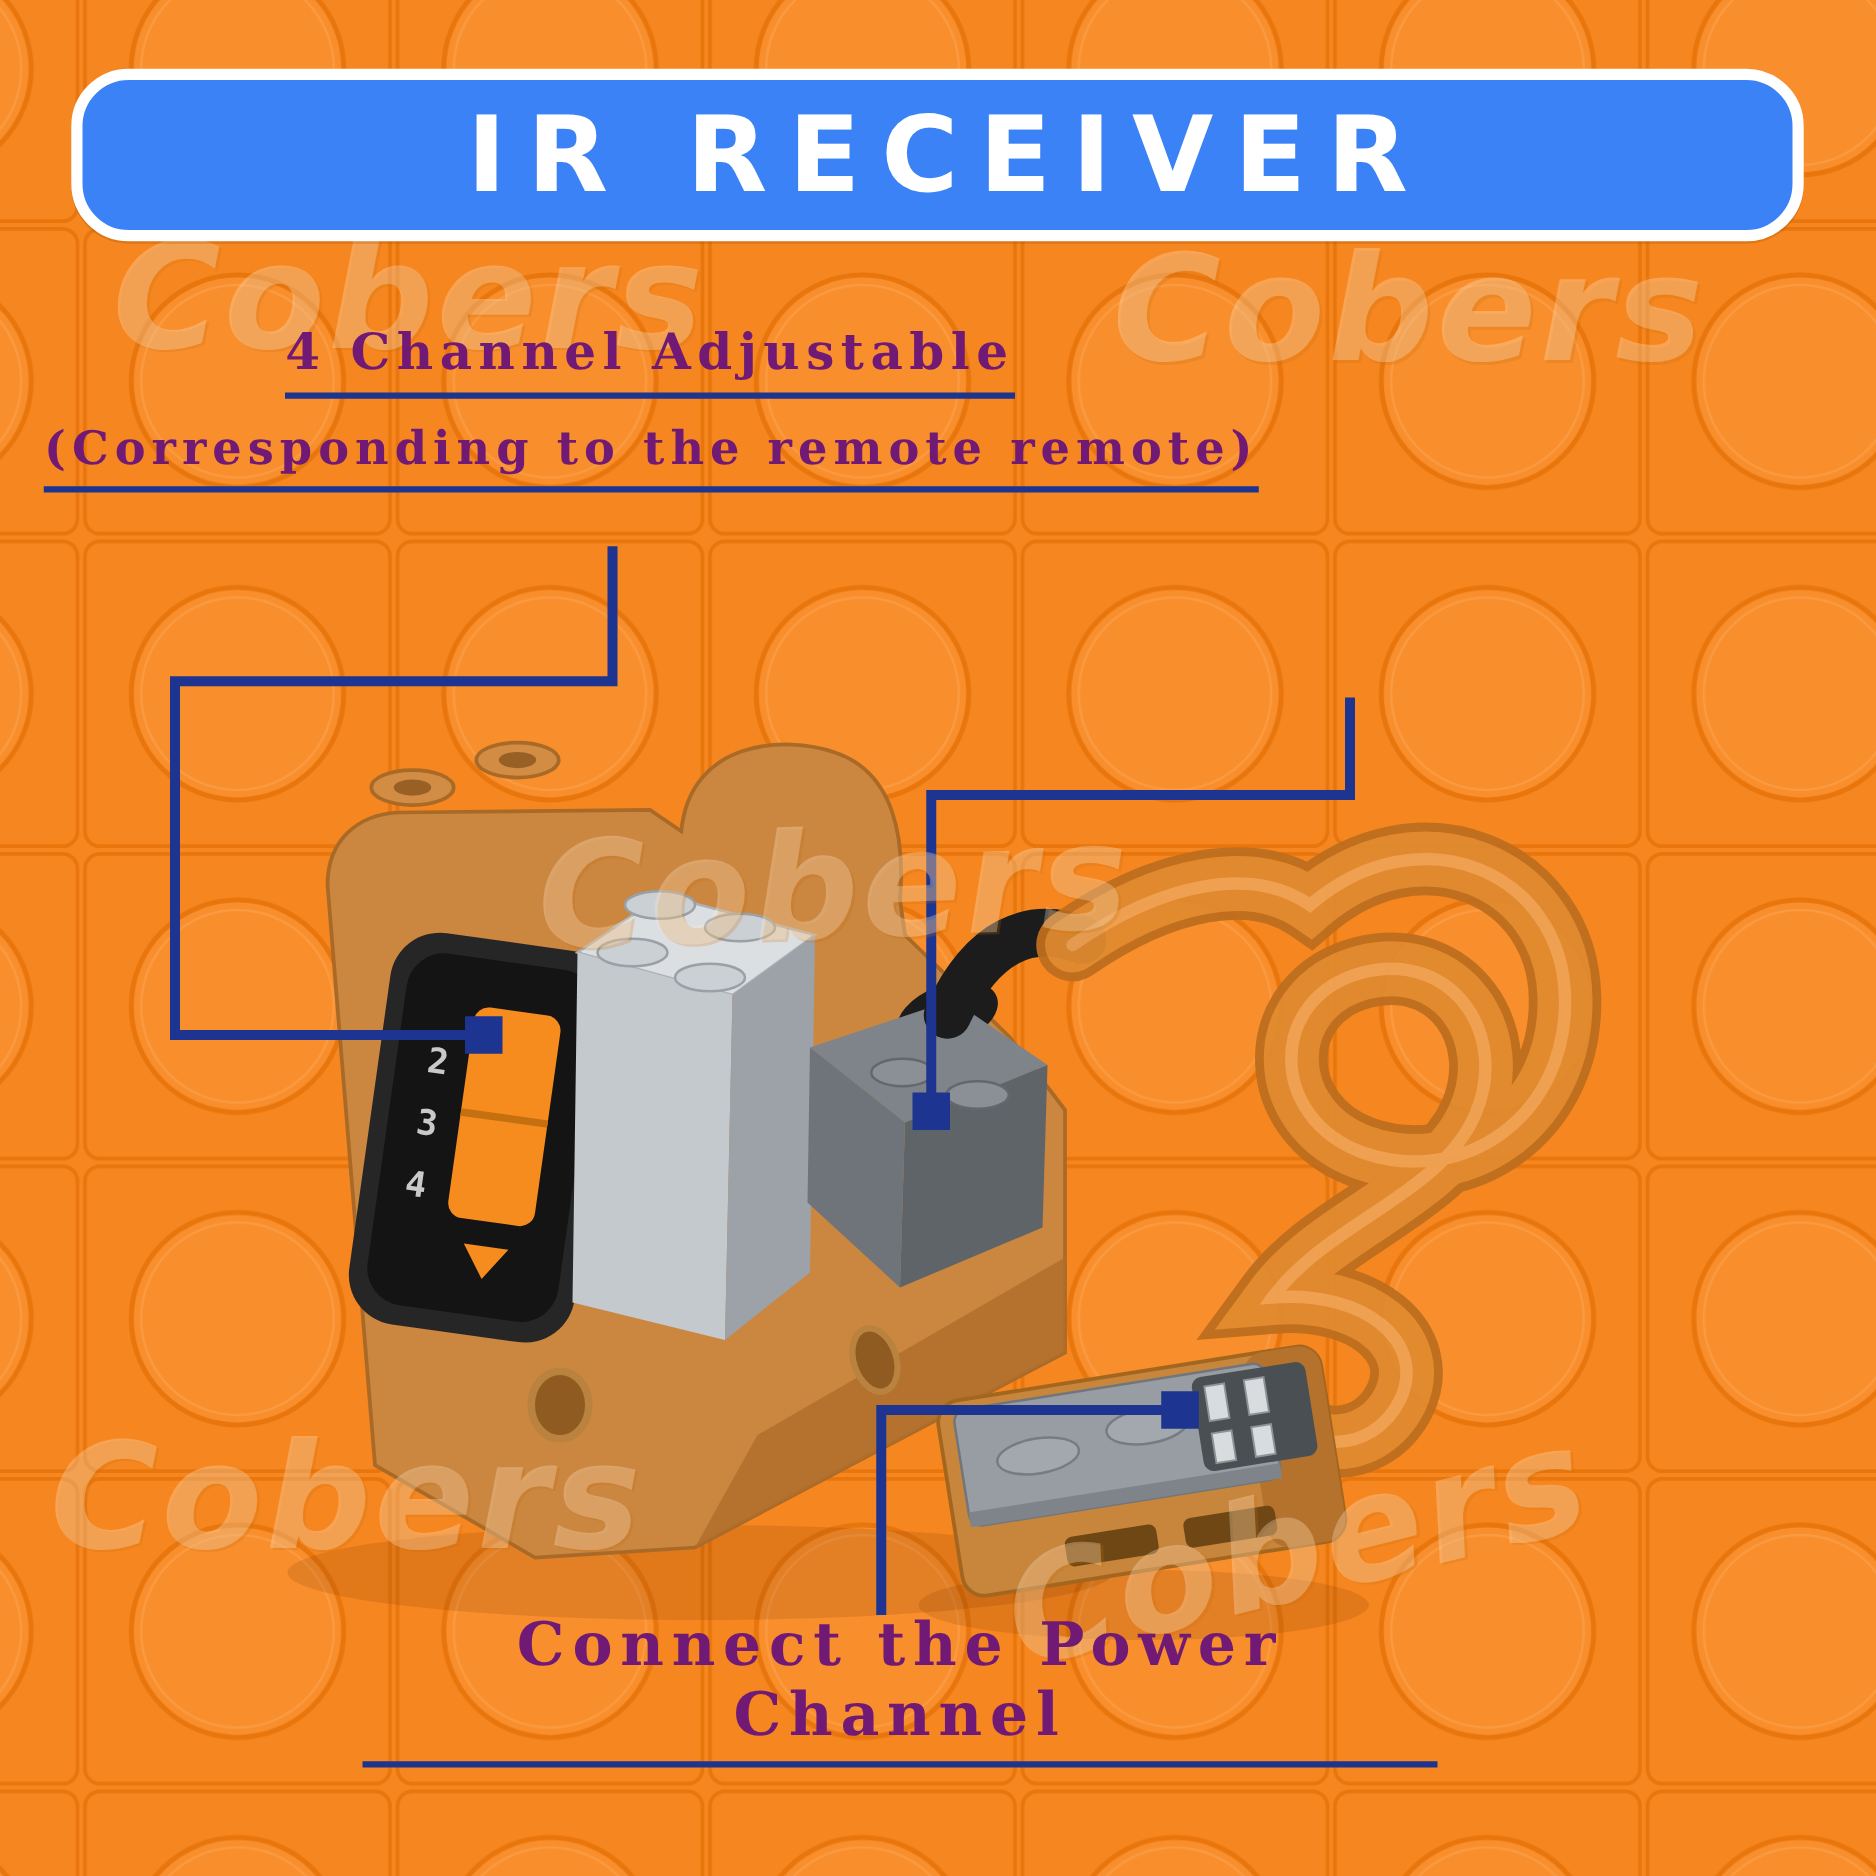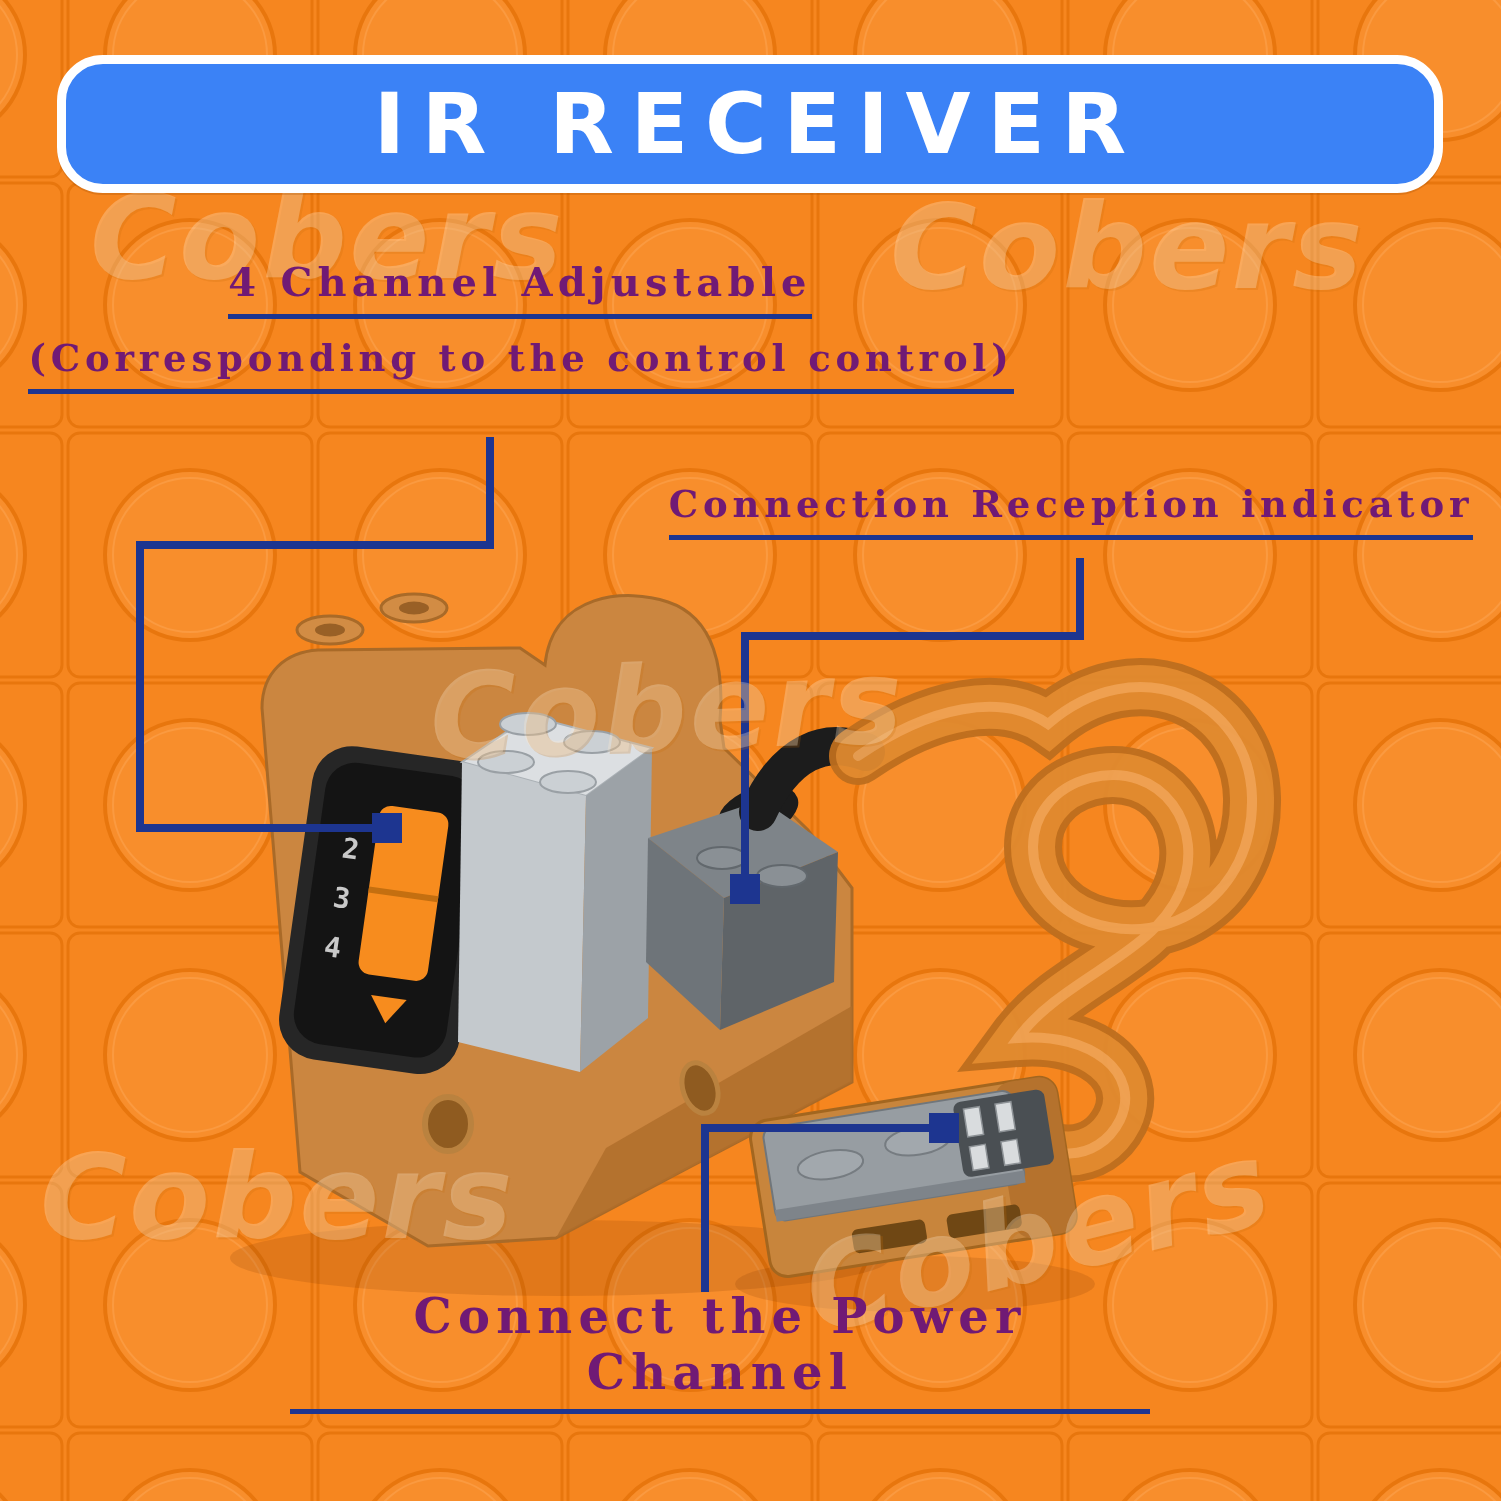--- a/index.html
+++ b/index.html
@@ -165,23 +165,20 @@
 
   <div class="layer ui-layer">
     <div class="banner">
       <span class="title">IR RECEIVER</span>
     </div>
 
     <div class="note note1">
       <span class="u">4 Channel Adjustable</span>
     </div>
     <div class="note note2">
-      <span class="u">(Corresponding to the control control)</span>
-    </div>
-    <div class="note note3">
-      <span class="u">Connection Reception indicator</span>
+      <span class="u">(Corresponding to the remote remote)</span>
     </div>
     <div class="note note4">
       <span class="u">Connect the Power Channel</span>
     </div>
   </div>
 
 </div>
 
 </body></html>

